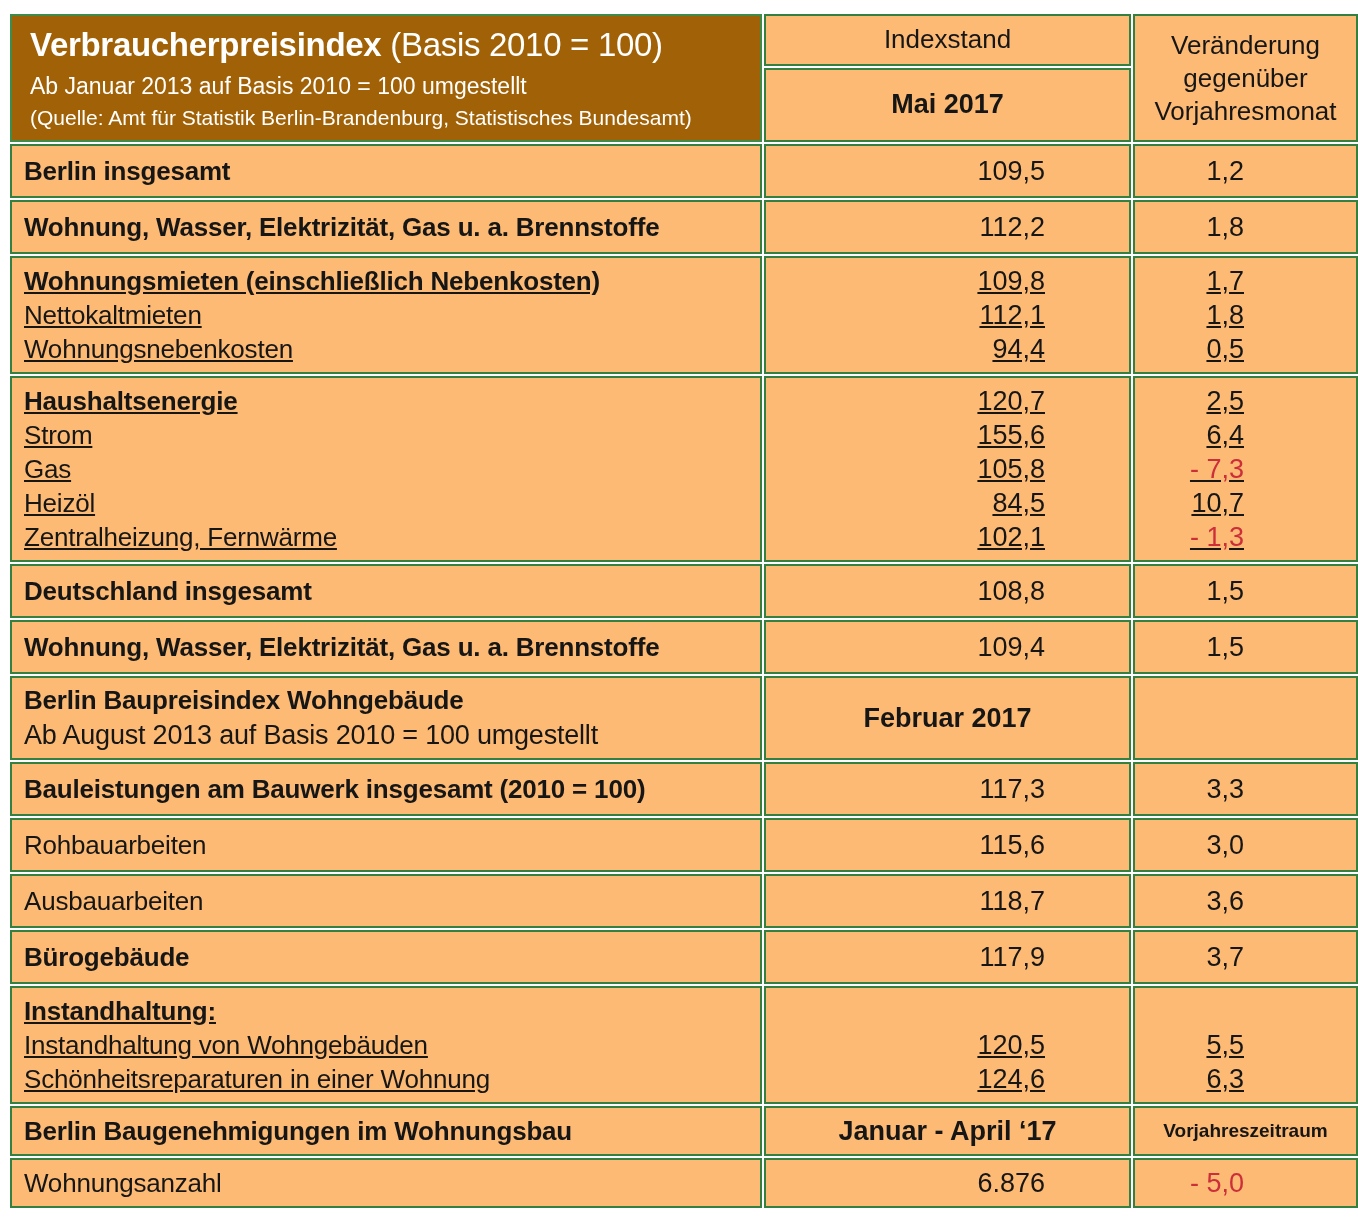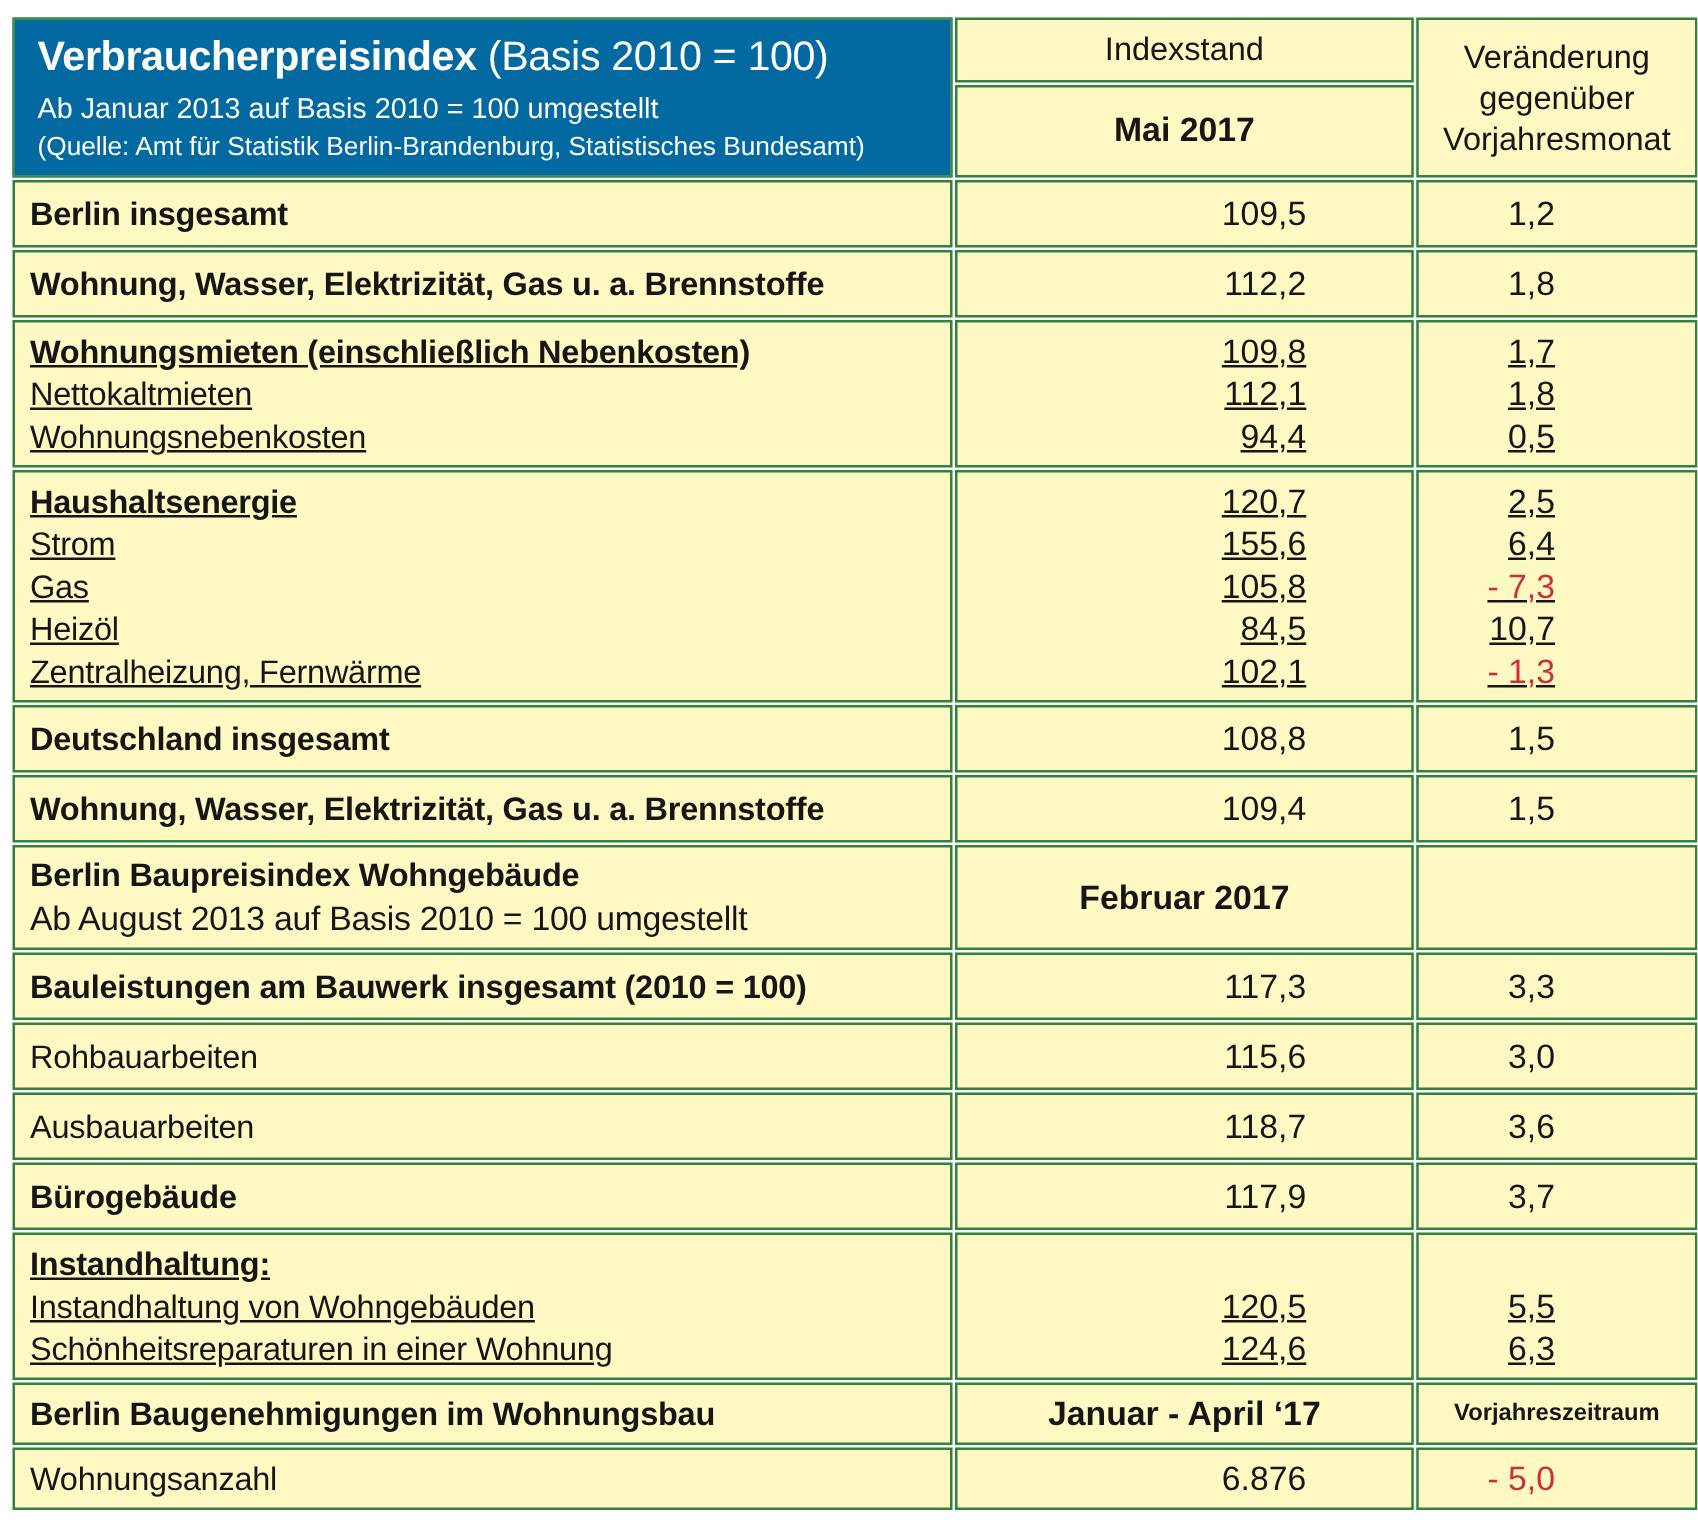--- a/index.html
+++ b/index.html
@@ -5,27 +5,27 @@
   html,body{margin:0;padding:0;}
   body{
     width:1358px;height:1230px;overflow:hidden;background:#ffffff;
     font-family:"Liberation Sans",sans-serif;color:#161616;
   }
   .wrap{padding:12px 6px 0 8px;}
   table{border-collapse:separate;border-spacing:2px;table-layout:fixed;width:1344px;}
   col.c1{width:752px;}
   col.c2{width:367px;}
   col.c3{width:225px;}
-  td{background:#fef9c3;border:2px solid #338040;padding:0;vertical-align:middle;}
+  td{background:#fdba74;border:2px solid #338040;padding:0;vertical-align:middle;}
   .b{font-weight:bold;}
   .neg{color:#cc2e3a;}
 
   
   td.title-block{
-    background:#0369a1;border-color:#3d8c49;color:#ffffff;
+    background:#a16207;border-color:#3d8c49;color:#ffffff;
     padding:10px 18px;vertical-align:middle;
   }
   .t1{font-size:33px;letter-spacing:-0.3px;margin-bottom:9px;white-space:nowrap;}
   .t2{font-size:23px;margin-bottom:6px;white-space:nowrap;}
   .t3{font-size:21px;white-space:nowrap;}
   td.hcell{text-align:center;font-size:26px;}
   tr.hr1 td.hcell{height:46px;}
   tr.hr2 td.hcell{height:68px;font-weight:bold;font-size:27px;}
   td.hchange{line-height:33px;padding:0 6px;margin-left:34px;}
 

